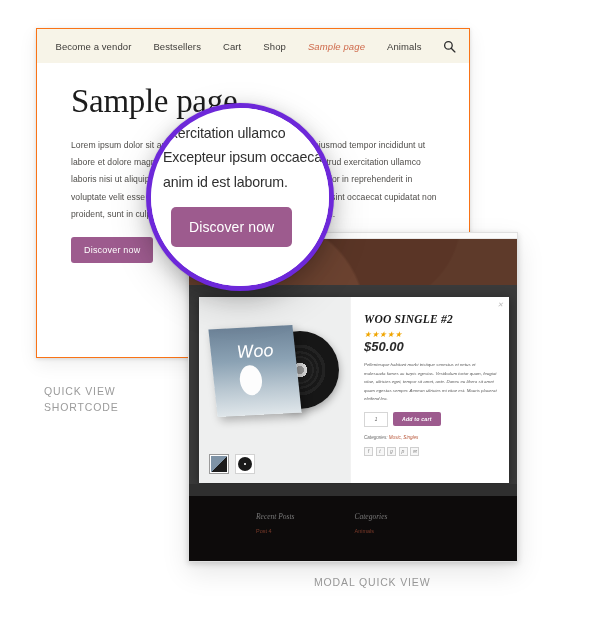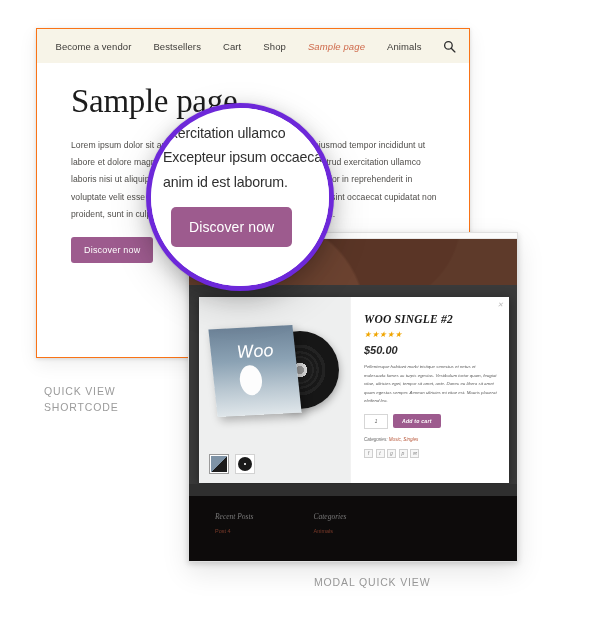--- a/index.html
+++ b/index.html
@@ -155,21 +155,21 @@
     background: radial-gradient(circle, #cfcfcf 0 14%, #1a1a1a 14% 100%);
   }
 
   .mc-right { flex: 1; padding: 16px 12px 0 13px; position: relative; font-style: italic; }
   .p-title {
     font-family: "Liberation Serif", serif; font-weight: bold;
     font-size: 11.5px; color: #1a1a1a; letter-spacing: .2px;
   }
   .p-stars { margin-top: 5px; font-size: 8px; color: #f0a500; letter-spacing: .5px; }
   .p-price {
-    margin-top: 5px; font-size: 11px; font-weight: bold; color: #2b2b2b;
+    font-size: 13px; font-weight: bold; color: #2b2b2b;
   }
   .p-desc {
     margin-top: 7px; font-size: 4.4px; line-height: 1.95; color: #5a5a5a;
   }
   .p-cartrow { margin-top: 8px; display: flex; align-items: center; gap: 5px; }
   .p-qty {
     width: 24px; height: 15px; border: 1px solid #d6d6d6; background: #fff;
     font-size: 4.6px; color: #555; display: flex; align-items: center;
     justify-content: center;
   }
@@ -186,21 +186,21 @@
     font-size: 5px; color: #8a8a8a; line-height: 1;
   }
   .p-close {
     position: absolute; right: 6px; top: 4px;
     font-size: 7px; color: #bcbcbc;
   }
   .mc-footer {
     position: absolute; left: 0; bottom: 0; width: 330px; height: 65px;
     background: #0d0b0b; padding: 16px 0 0 26px;
   }
-  .mc-fcols { display: flex; gap: 60px; }
+  .mc-fcols { display: flex; gap: 60px; margin-left: 41px; }
   .mc-fh { font-family: "Liberation Serif", serif; font-style: italic;
     font-size: 7.5px; color: #787878; }
   .mc-fl { margin-top: 7px; font-size: 5.5px; color: #7a3a2a; }
   .mc-footgap {
     position: absolute; left: 0; bottom: 65px; width: 330px; height: 12px;
     background: #2f2f2f;
   }
 
   
   .caption {

